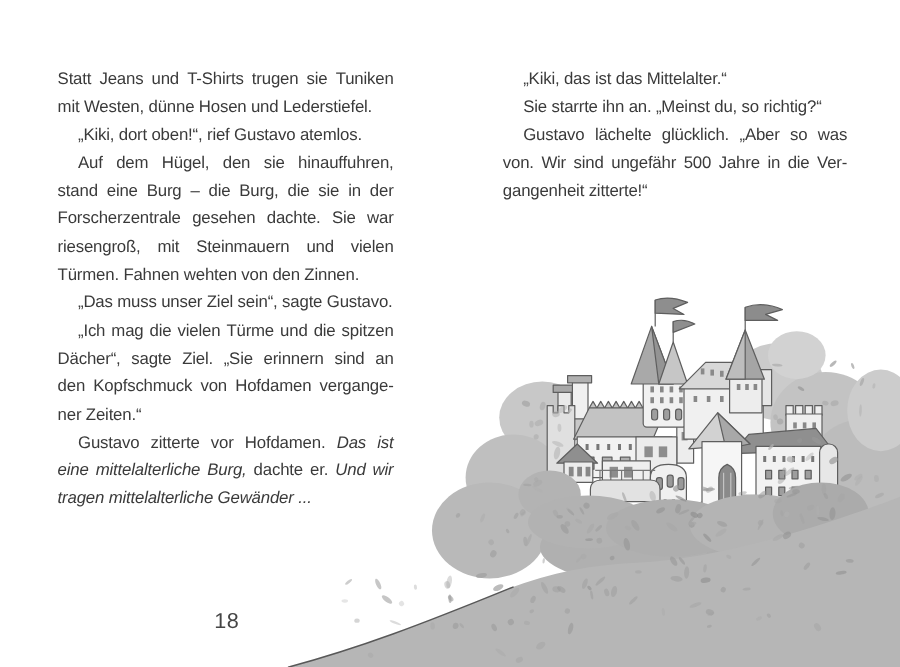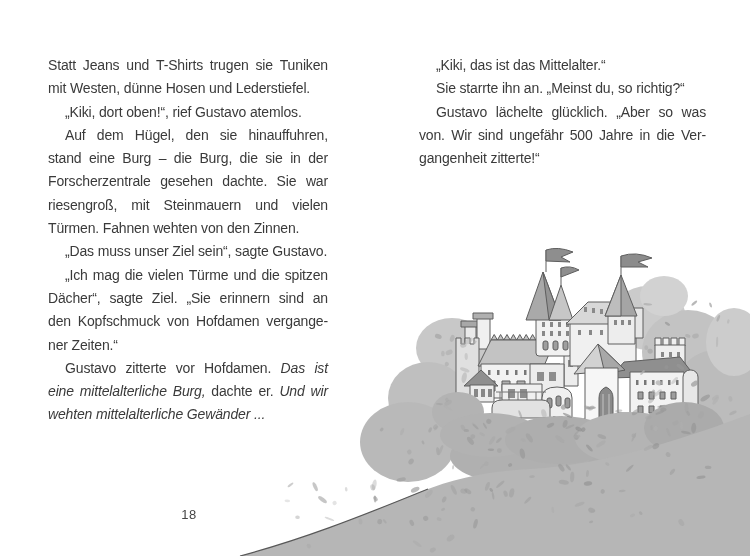--- a/index.html
+++ b/index.html
@@ -28,21 +28,21 @@
     display:flex;
     justify-content:space-between;
     white-space:normal;
   }
   .line.ind{padding-left:17px;}
   .it{font-style:italic;}
   .page-number{
     position:absolute;
     left:174px;top:507px;width:30px;
     text-align:center;
-    font-size:13px;color:#454545;
+    font-size:18px;color:#454545;
     letter-spacing:0.5px;
   }
   .illustration{
     position:absolute;
     left:0;top:0;width:750px;height:556px;
   }
 </style>
 </head>
 <body>
 
@@ -505,21 +505,21 @@
       </div>
       <div class="line j">
         <span class="it">eine</span>
         <span class="it">mittelalterliche</span>
         <span class="it">Burg,</span>
         <span>dachte</span>
         <span>er.</span>
         <span class="it">Und</span>
         <span class="it">wir</span>
       </div>
-      <div class="line"><span class="it">wehten mittelalterliche Gewänder ...</span></div>
+      <div class="line"><span class="it">tragen mittelalterliche Gewänder ...</span></div>
     </div>
   <div class="column col-right" id="col-right">
       <div class="line ind"><span>„Kiki, das ist das Mittelalter.“</span></div>
       <div class="line ind"><span>Sie starrte ihn an. „Meinst du, so richtig?“</span></div>
       <div class="line j ind">
         <span>Gustavo</span>
         <span>lächelte</span>
         <span>glücklich.</span>
         <span>„Aber</span>
         <span>so</span>

